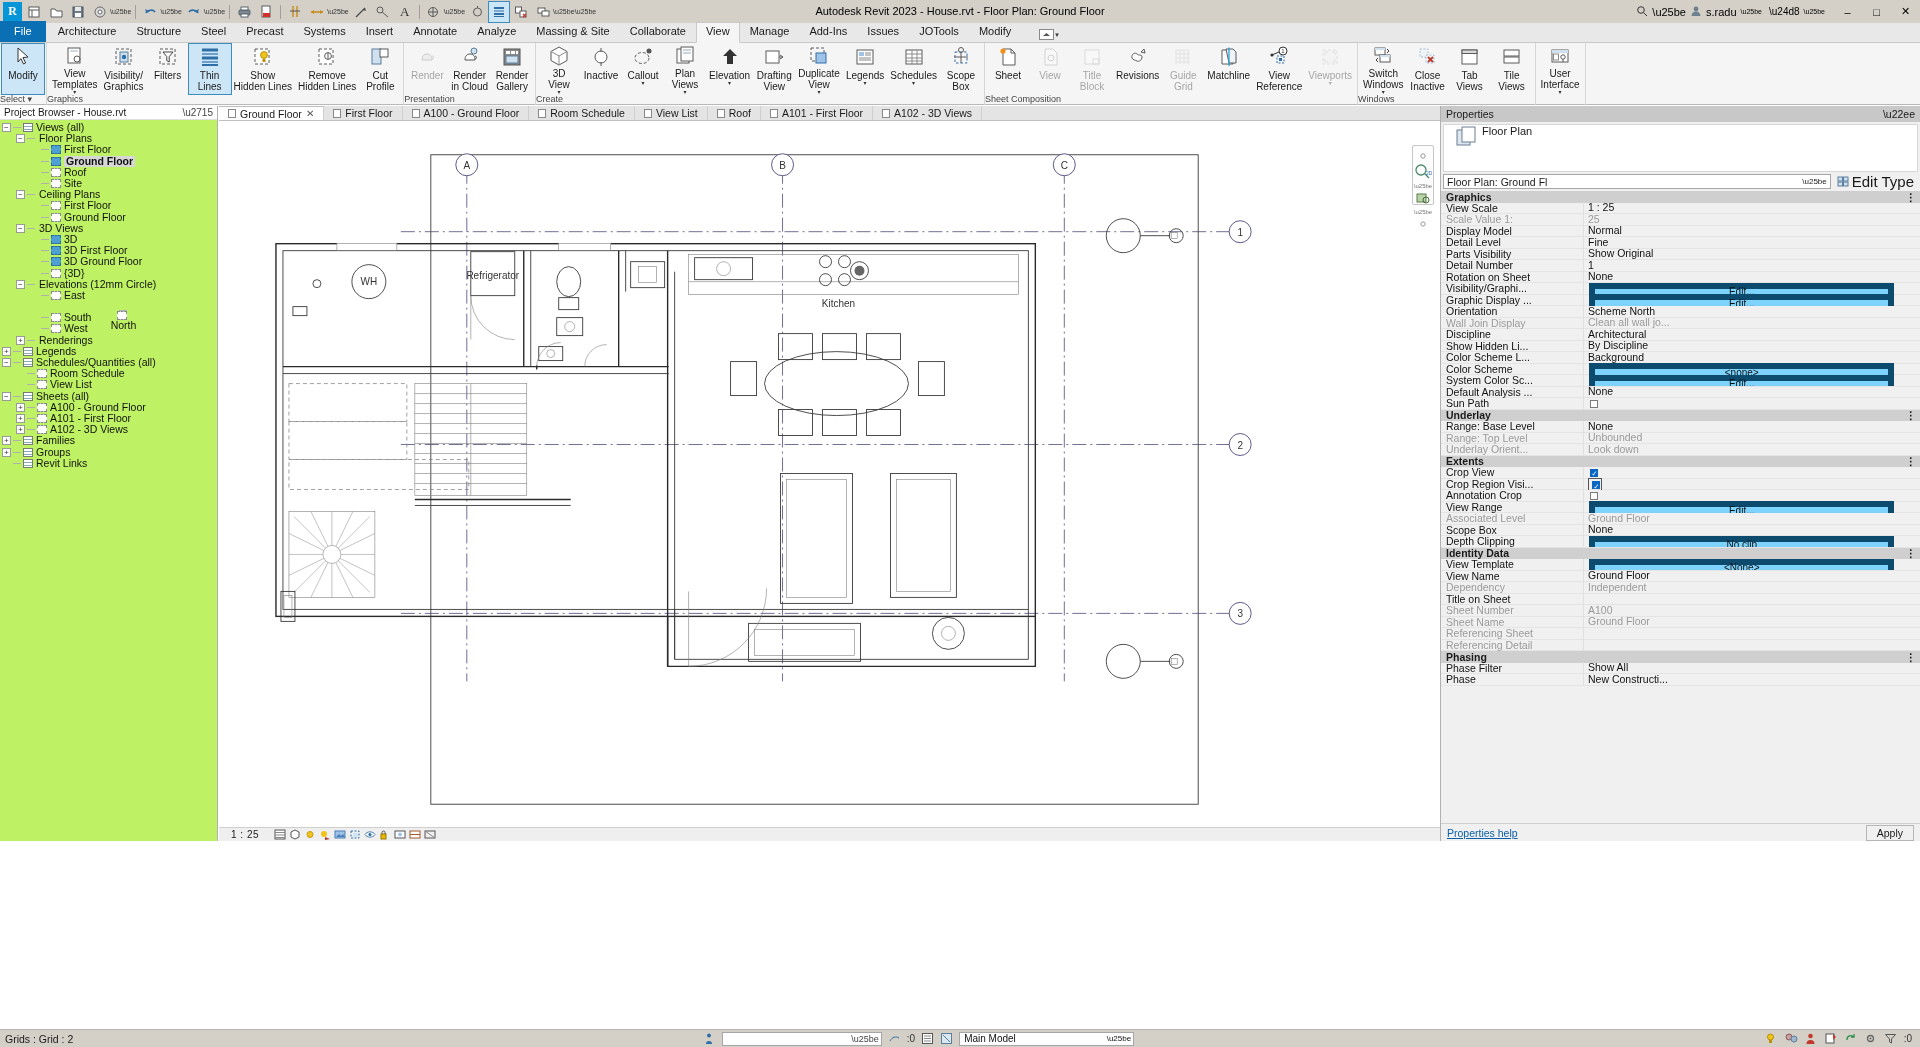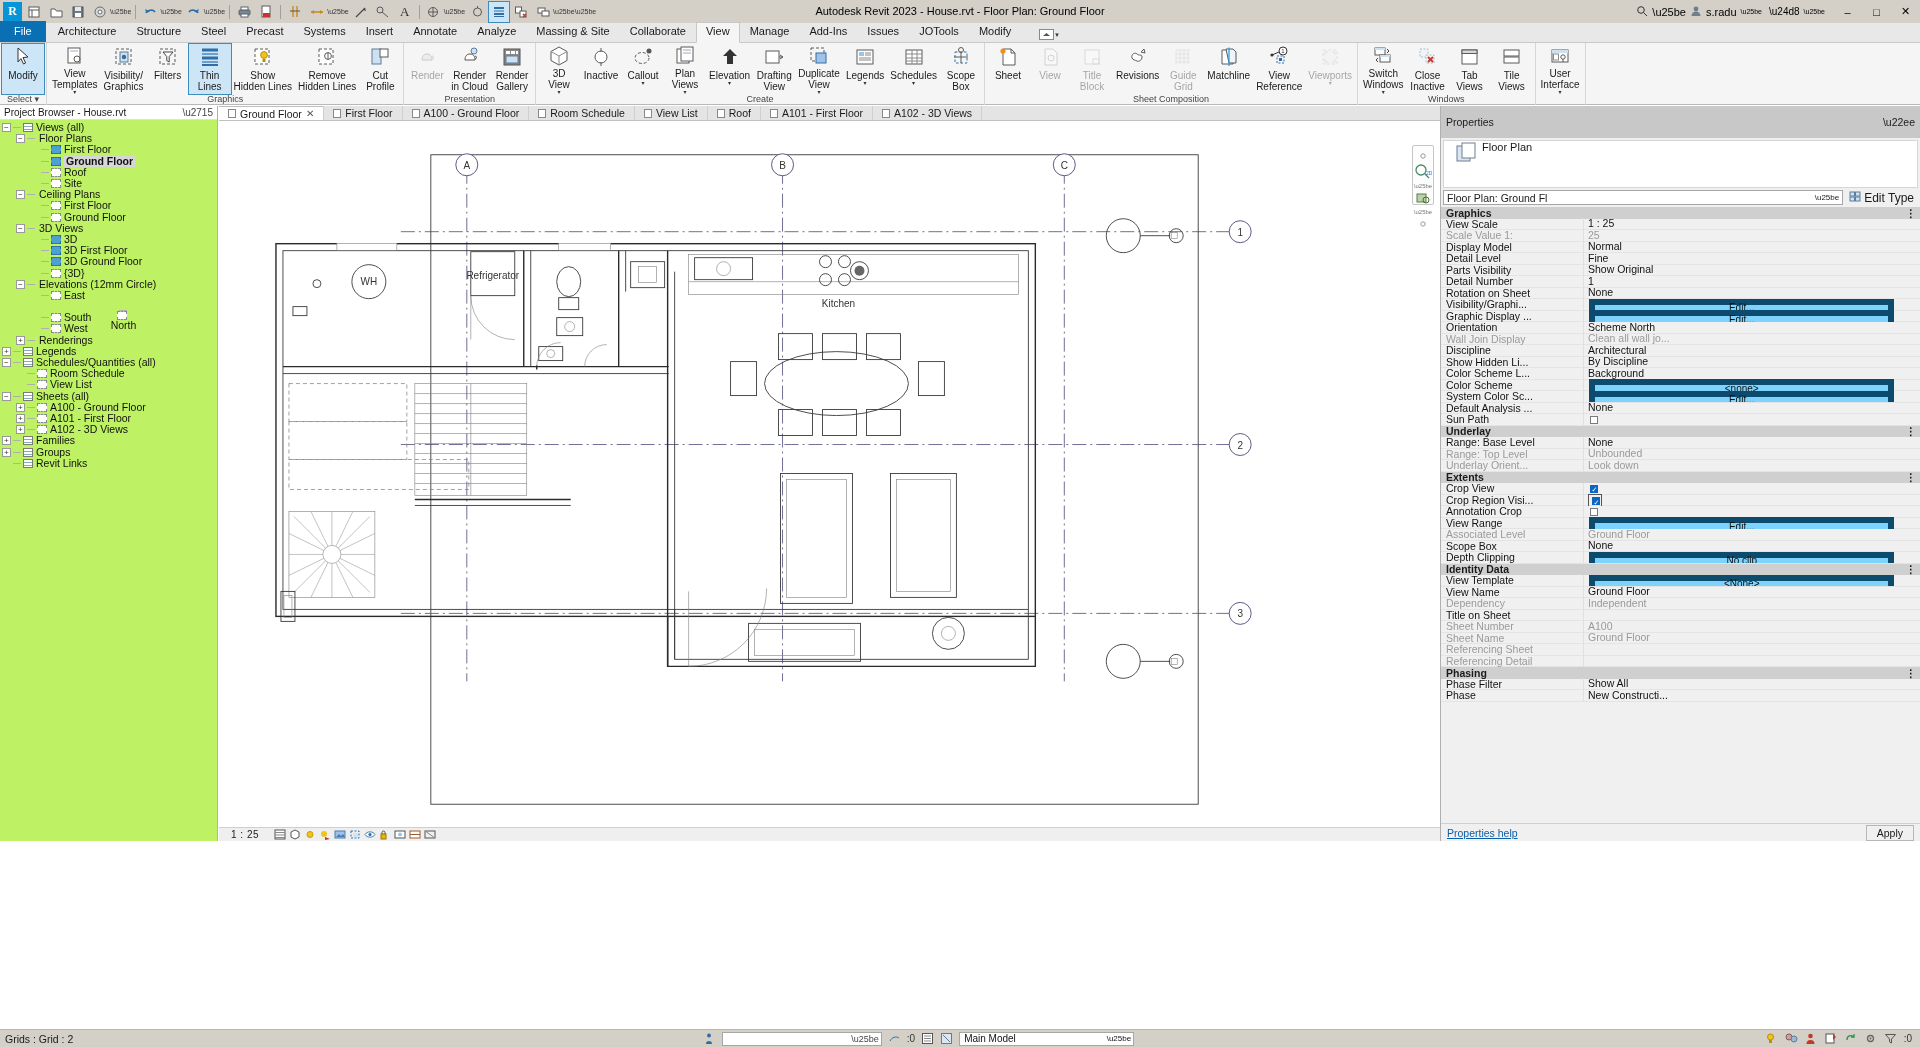--- a/index.html
+++ b/index.html
@@ -83,21 +83,21 @@
     position: absolute; top: 43px; left: 0; width: 1920px; height: 62px;
     background: #f5f5f5; border-bottom: 1px solid #b8b8b8;
     display: flex; align-items: flex-start;
   }
   .rpanel {
     height: 62px; display: flex; flex-direction: column;
     border-right: 1px solid #d6d6d6; position: relative;
   }
   .rpanel-body { display: flex; align-items: flex-start; height: 51px; padding: 1px 2px 0 2px; }
   .rpanel-label {
-    height: 11px; font-size: 9px; color: #444; text-align: center;
+    height: 11px; font-size: 9px; color: #444; 
     line-height: 11px; width: 100%;
   }
   .rbtn {
     min-width: 42px; padding: 1px 3px 0 3px; display: flex; flex-direction: column;
     align-items: center; cursor: pointer; height: 50px;
   }
   .rbtn.sel { background: #cde6f7; outline: 1px solid #3c8dbc; }
   .rbtn.dis { opacity: .38; cursor: default; }
   .rbtn-ico { height: 24px; display: flex; align-items: center; justify-content: center; }
   .rbtn-txt {
@@ -178,38 +178,38 @@
     padding-top: 3px; gap: 2px;
   }
 
   
   .props {
     position: absolute; right: 0; top: 0; width: 480px; height: 735px;
     background: #f0f0f0; border-left: 1px solid #b0b0b0; overflow: hidden;
   }
   .props-hdr {
     height: 14px; background: #c8c8c8; display: flex; align-items: center;
-    justify-content: space-between; padding: 16px 5px; font-size: 10.5px;
+    justify-content: space-between; padding: 8px 5px; font-size: 10.5px;
   }
   .props-type {
     height: 48px; background: #fff; margin: 2px 2px 0 2px; border: 1px solid #d6d6d6;
     display: flex; gap: 4px; padding-left: 10px;
   }
   .props-type-ico { width: 24px; height: 24px; }
   .props-sel {
     display: flex; align-items: center; gap: 2px; margin: 2px 2px 2px 2px;
   }
   .props-combo {
     flex: 1; height: 15px; background: #fff; border: 1px solid #a6a6a6;
     display: flex; align-items: center; justify-content: space-between;
     padding: 0 3px; font-size: 10.5px; cursor: pointer;
   }
   .props-edittype {
     display: flex; align-items: center; gap: 3px; height: 15px; padding: 0 4px;
-    font-size: 12px; cursor: pointer;
+    font-size: 15px; cursor: pointer;
   }
   .pgrid { font-size: 10.5px; }
   .pgroup {
     background: #cfcfcf; font-weight: bold; padding: 1px 0 1px 5px;
     height: 11.5px; line-height: 10px; font-size: 10.5px;
     display: flex; justify-content: space-between; align-items:center;
   }
   .prow {
     display: flex; height: 11.5px; align-items: center;
     border-bottom: 1px solid #e4e4e4; background: #f0f0f0;

